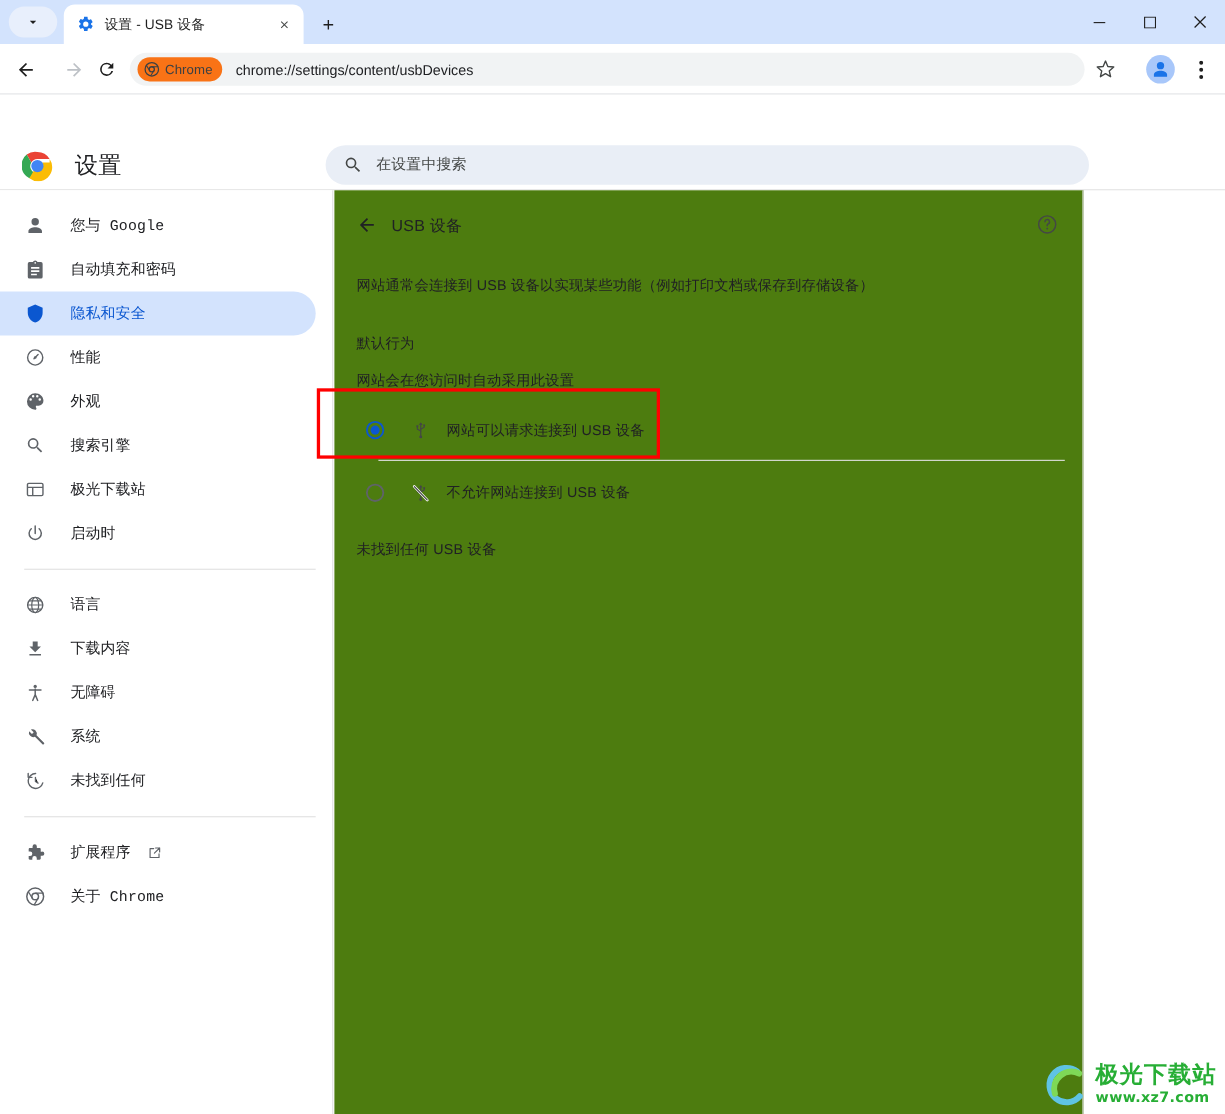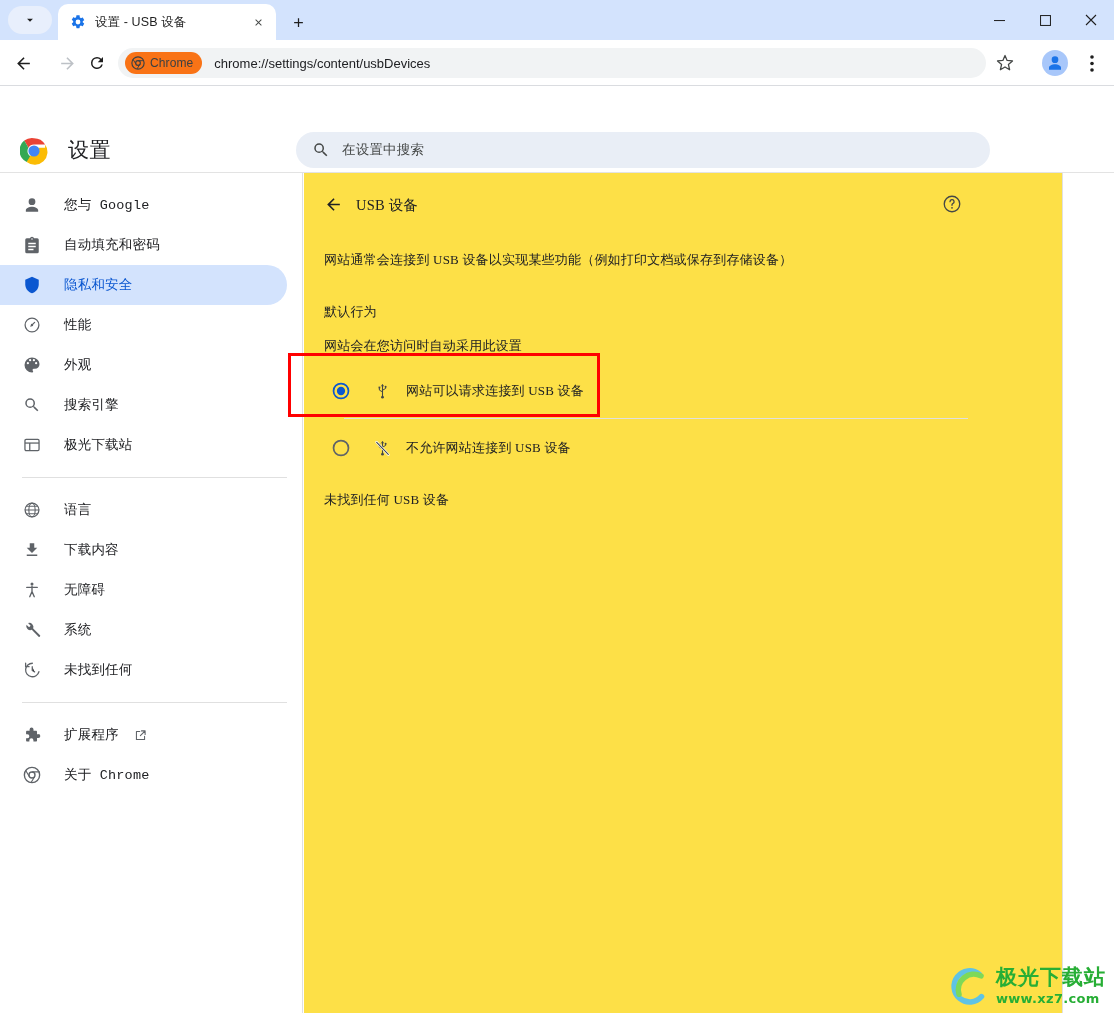--- a/index.html
+++ b/index.html
@@ -141,23 +141,22 @@
     display: flex; align-items: center; justify-content: center;
   }
   .nav-item .nav-label { font-size: 13.5px; color: #202124; letter-spacing: .2px; white-space: nowrap; font-family: Liberation Mono, monospace; }
   .nav-item.active { background: #d3e3fd; }
   .nav-item.active .nav-label { color: #0b57d0; }
   .nav-ext-icon { margin-left: 14px; display: flex; align-items: center; }
   .nav-divider { height: 1px; background: #e0e0e0; margin: 12px 16px 12px 22px; }
 
   
   #content {
-    position: absolute; left: 304px; top: 173px; width: 759px; height: 840px;
-    background: #fde047;
-    font-family: Liberation Serif, serif;
+    position: absolute; left: 304px; top: 173px; width: 681px; height: 840px;
+    background: #4d7c0f;
   }
   #content-rule { position: absolute; right: 0; top: 0; width: 1px; height: 840px; background: #e0e0e0; }
 
   #content-head { position: absolute; left: 0; top: 0; width: 681px; height: 58px; }
   #back-arrow {
     position: absolute; left: 14px; top: 16px; width: 30px; height: 30px;
     display: flex; align-items: center; justify-content: center;
     border-radius: 50%; cursor: pointer;
   }
   #content-title {
@@ -403,20 +402,29 @@
     <span class="nav-icon">
       <svg width="18" height="18" viewBox="0 0 24 24">
         <rect x="2.6" y="4.6" width="18.8" height="14.8" rx="1.6" fill="none" stroke="#5f6368" stroke-width="1.7"></rect>
         <path d="M2.6 9.4h18.8" stroke="#5f6368" stroke-width="1.7"></path>
         <path d="M9 9.4V19.4" stroke="#5f6368" stroke-width="1.7"></path>
       </svg>
     </span>
     <span class="nav-label">极光下载站</span>
   </div>
 
+  <div class="nav-item">
+    <span class="nav-icon">
+      <svg width="18" height="18" viewBox="0 0 24 24">
+        <path d="M12 3v9" stroke="#5f6368" stroke-width="1.8" stroke-linecap="round"></path>
+        <path d="M7.2 6.2a7.4 7.4 0 1 0 9.6 0" fill="none" stroke="#5f6368" stroke-width="1.8" stroke-linecap="round"></path>
+      </svg>
+    </span>
+    <span class="nav-label">启动时</span>
+  </div>
 
   <div class="nav-divider"></div>
 
   <div class="nav-item">
     <span class="nav-icon">
       <svg width="18" height="18" viewBox="0 0 24 24">
         <circle cx="12" cy="12" r="9.2" fill="none" stroke="#5f6368" stroke-width="1.7"></circle>
         <ellipse cx="12" cy="12" rx="4.2" ry="9.2" fill="none" stroke="#5f6368" stroke-width="1.5"></ellipse>
         <path d="M2.8 12h18.4M4.4 7h15.2M4.4 17h15.2" stroke="#5f6368" stroke-width="1.4"></path>
       </svg>

